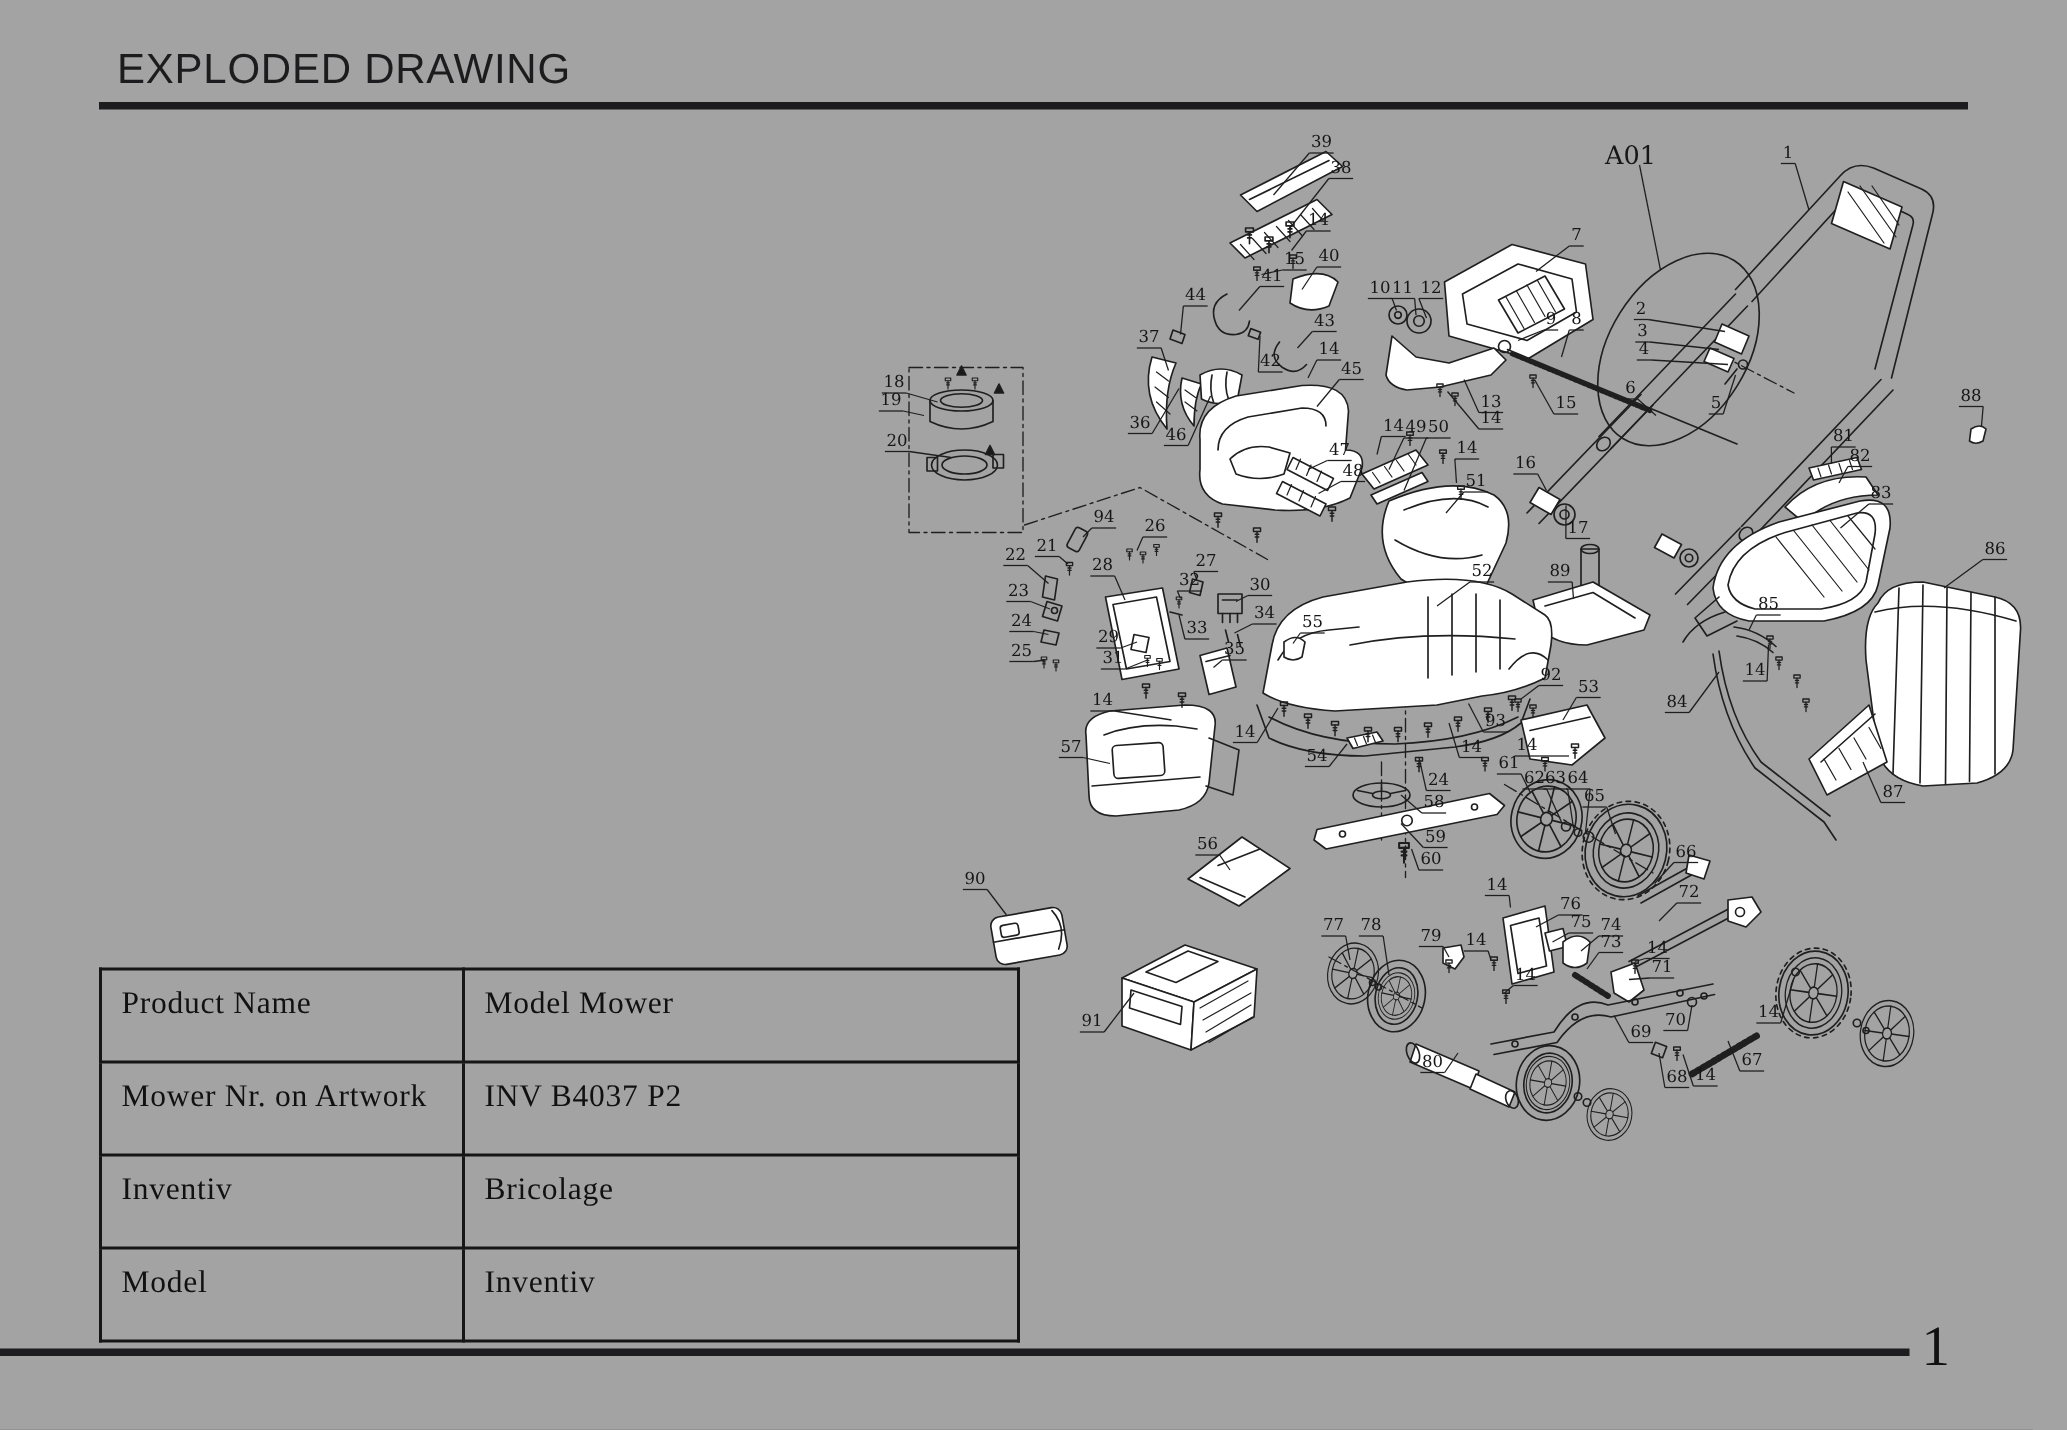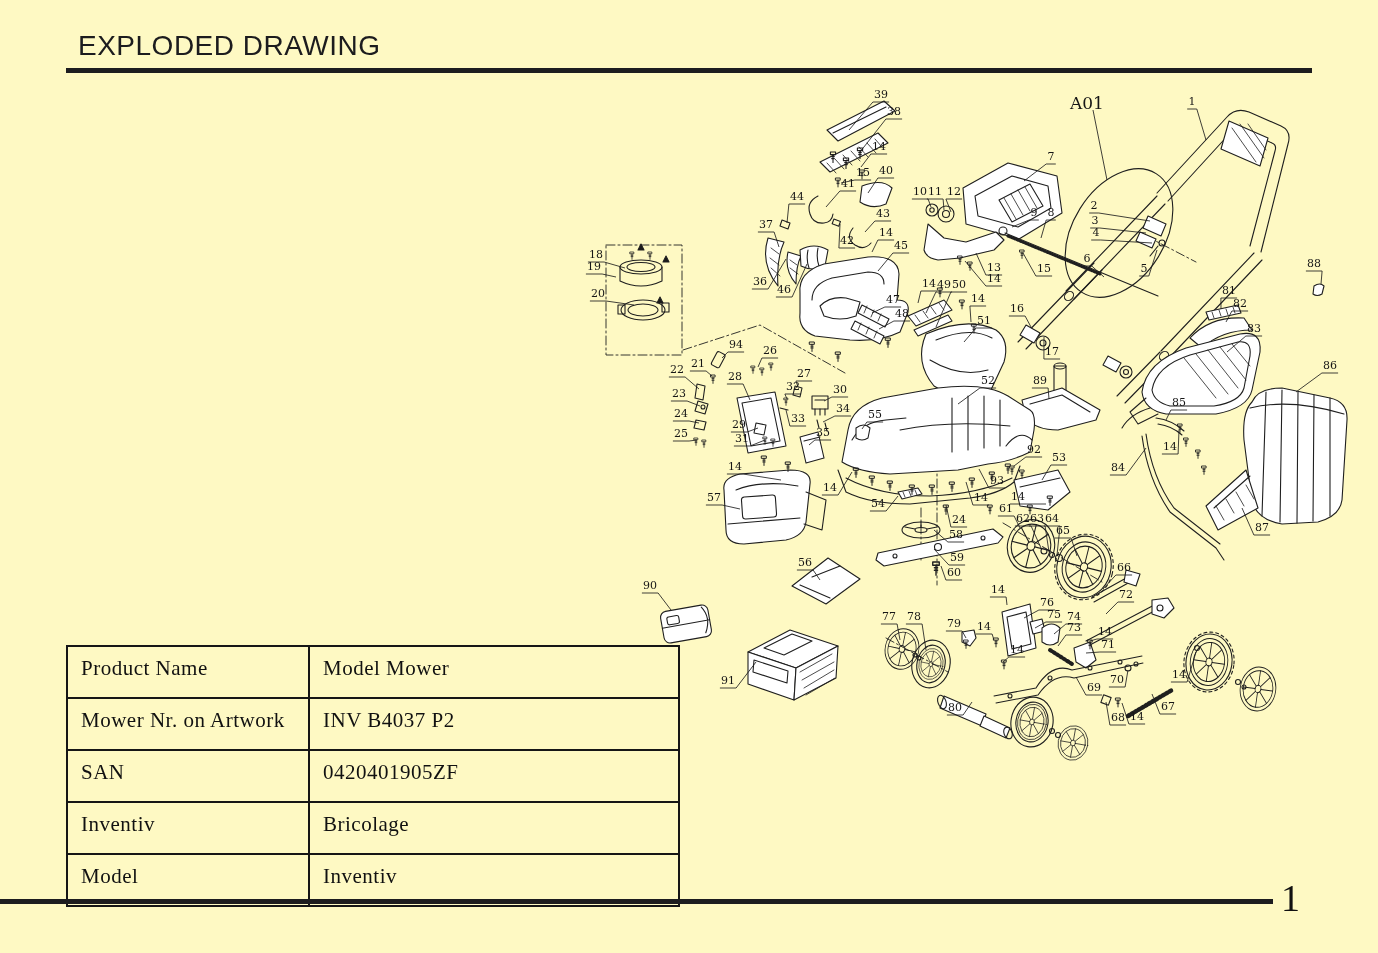--- a/index.html
+++ b/index.html
@@ -1,27 +1,27 @@
 <!DOCTYPE html>
 <html><head>
 <meta charset="utf-8">
 <style>
   html,body{margin:0;padding:0;background:#888;}
-  .page{position:relative;width:1378px;height:953px;background:#fef9c3;overflow:hidden;
+  .page{position:relative;width:1378px;height:953px;background:#a3a3a3;overflow:hidden;
         font-family:"Liberation Sans",sans-serif;}
   .title{position:absolute;left:78px;top:30px;font-size:28px;letter-spacing:.5px;
          color:#1c1c1e;font-weight:500;}
   .rule-top{position:absolute;left:66px;top:68px;width:1246px;height:5px;background:#1d1d1f;}
   .rule-bottom{position:absolute;left:0;top:899px;width:1273px;height:5px;background:#1d1d1f;}
   .pagenum{position:absolute;left:1281px;top:876px;font-size:38px;color:#111;
            font-family:"Liberation Serif",serif;}
   table.info{position:absolute;left:66px;top:645px;width:614px;border-collapse:collapse;
              font-family:"Liberation Serif",serif;font-size:21px;color:#111;
              letter-spacing:.5px;table-layout:fixed;}
-  table.info td{border:2px solid #161616;height:42px;padding:0 0 8px 13px;vertical-align:middle;
+  table.info td{border:2px solid #161616;height:42px;padding:0 0 18px 13px;vertical-align:middle;
                 white-space:nowrap;overflow:hidden;}
   td.c1{width:227px;}
   svg{position:absolute;left:0;top:0;}
   .ln{stroke:#1f1f1f;fill:none;stroke-width:1.1;stroke-linecap:round;stroke-linejoin:round;}
   .fw{fill:#fff;}
   .dash{stroke-dasharray:9 3 2 3;stroke-width:.9;}
   .hatch{stroke-width:.8;}
   .lead{stroke:#1f1f1f;stroke-width:.85;}
   text.plabel{font-family:"DejaVu Serif",serif;fill:#161616;}
 </style>
@@ -729,24 +729,20 @@
     <tbody>
       <tr>
         <td class="c1">Product Name</td>
         <td>Model Mower</td>
       </tr>
       <tr>
         <td class="c1">Mower Nr. on Artwork</td>
         <td>INV B4037 P2</td>
       </tr>
       <tr>
-        <td class="c1">SAN</td>
-        <td>0420401905ZF</td>
-      </tr>
-      <tr>
         <td class="c1">Inventiv</td>
         <td>Bricolage</td>
       </tr>
       <tr>
         <td class="c1">Model</td>
         <td>Inventiv</td>
       </tr>
     </tbody>
   </table>
 

